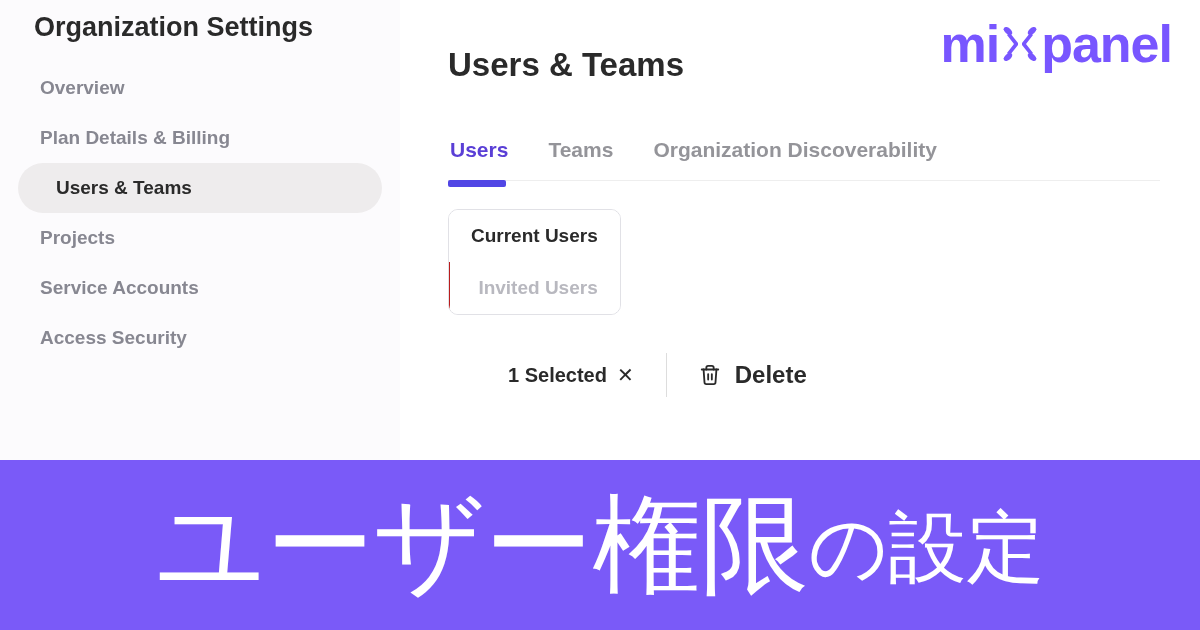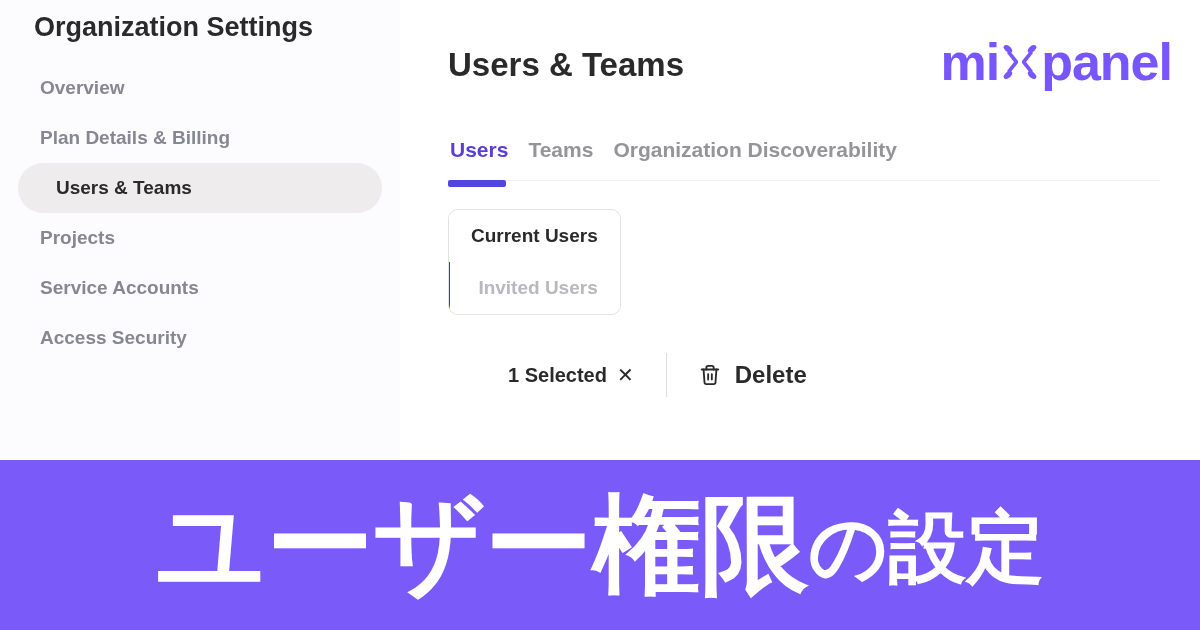--- a/index.html
+++ b/index.html
@@ -8,42 +8,42 @@
   .app { display: flex; height: 565px; }
   
   .sidebar { width: 400px; background: #fcfbfd; padding: 12px 0 20px 0; }
   .sidebar-title { font-size: 27px; font-weight: 700; color: #2a2a2a; padding: 0 34px 20px 34px; }
   .sidebar-item { padding: 14px 34px 14px 40px; font-size: 19px; color: #878791; font-weight: 600; cursor: pointer; }
   .sidebar-item.active { background: #eeeced; border-radius: 40px; margin: 0 18px; padding-left: 38px; color: #2a2a2a; }
   
   .main { flex: 1; padding: 30px 40px; position: relative; }
   .page-title { font-size: 33px; font-weight: 800; color: #2a2a2a; margin-bottom: 44px; margin-top: 16px; margin-left: 8px; }
   
-  .logo { position: absolute; top: 36px; right: 28px; font-size: 52px; font-weight: 700; color: #7856ff; letter-spacing: -1px; line-height: 1; display: flex; align-items: center; }
+  .logo { position: absolute; top: 18px; right: 28px; font-size: 52px; font-weight: 700; color: #7856ff; letter-spacing: -1px; line-height: 1; display: flex; align-items: center; }
   .logo-x { display: inline-flex; align-items: center; margin: 0 1px; }
   
-  .tabs { display: flex; gap: 16px; border-bottom: 1px solid #eee; margin-bottom: 28px; margin-left: 8px; }
+  .tabs { display: flex; gap: 36px; border-bottom: 1px solid #eee; margin-bottom: 28px; margin-left: 8px; }
   .tab { padding: 10px 2px 18px 2px; font-size: 21px; font-weight: 600; color: #949499; cursor: pointer; position: relative; }
   .tab.active { color: #5a3fd6; }
   .tab.active::after { content: ""; position: absolute; left: 0; right: 0; bottom: -7px; height: 7px; background: #5146e5; width: 58px; border-radius: 2px; }
   
   .segmented { display: inline-flex; border: 1px solid #e1e1e6; border-radius: 10px; overflow: hidden; margin-left: 8px; flex-direction: column; }
   .seg-btn { padding: 15px 22px; font-size: 19px; font-weight: 700; color: #b8b8bf; background: #fff; border: none; cursor: pointer; }
   .seg-btn.active { color: #2a2a2a; }
   .seg-btn + .seg-btn { border-left: 1px solid #b91c1c; text-align: right; }
   
   .action-row { display: flex; align-items: center; gap: 32px; margin-top: 38px; margin-left: 68px; }
   .selected { display: flex; align-items: center; gap: 10px; font-size: 20px; font-weight: 700; color: #2a2a2a; }
   .close-x { font-size: 20px; cursor: pointer; color: #2a2a2a; font-weight: 400; }
   .divider { width: 1px; height: 44px; background: #ddd; }
   .delete-btn { display: flex; align-items: center; gap: 14px; font-size: 24px; font-weight: 700; color: #2a2a2a; cursor: pointer; background: none; border: none; }
   .trash-icon { width: 22px; height: 22px; }
   
   .banner { position: absolute; left: 0; right: 0; bottom: 0; height: 170px; background: #7a5af8; display: flex; align-items: center; justify-content: center; }
-  .banner-text { color: #fff; font-weight: 700; white-space: nowrap; line-height: 1; }
+  .banner-text { color: #fff; font-weight: 400; white-space: nowrap; line-height: 1; }
   .banner-big { font-size: 108px; }
   .banner-small { font-size: 78px; vertical-align: 8px; }
 </style>
 </head>
 <body>
 
 <div class="app">
   <aside class="sidebar">
     <h1 class="sidebar-title">Organization Settings</h1>
     <div class="sidebar-item">Overview</div>

